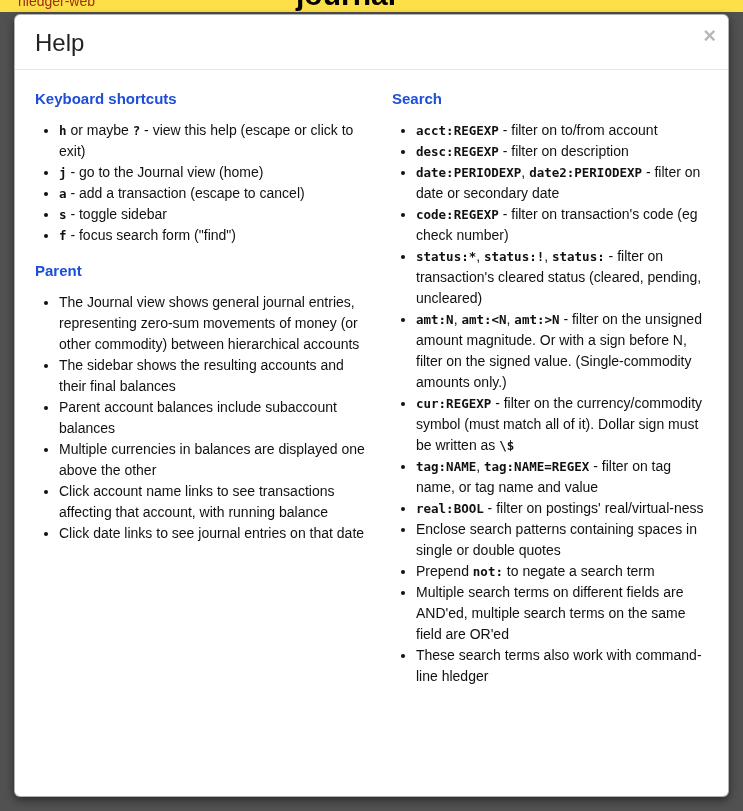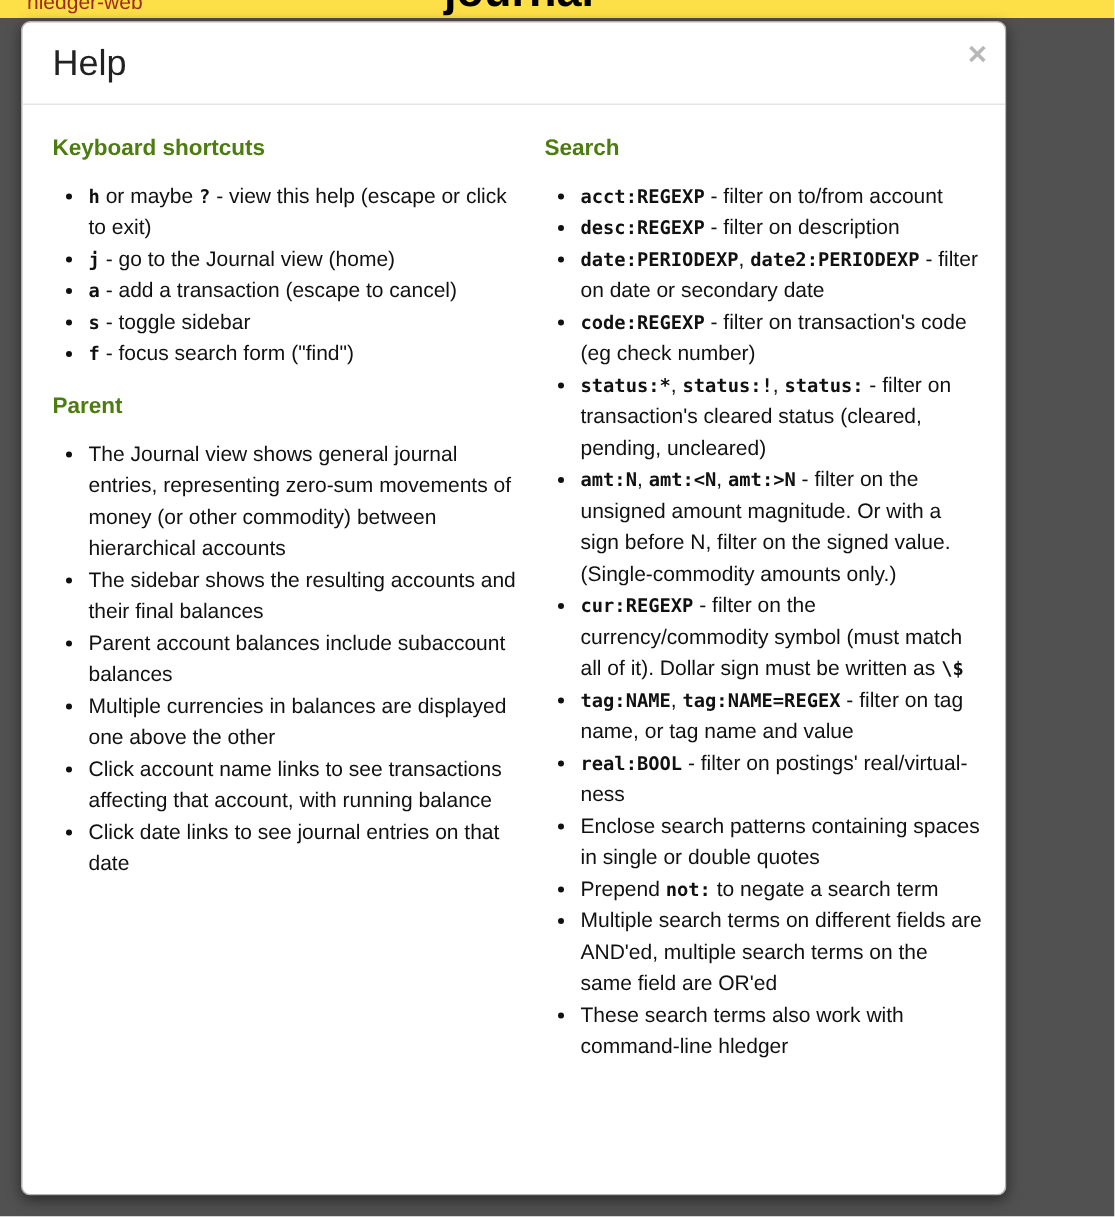--- a/index.html
+++ b/index.html
@@ -22,21 +22,21 @@
   .page-heading {
     position: absolute; left: 296px; top: -22px;
     font-size: 30px; font-weight: bold; color: #000;
   }
   .backdrop {
     position: absolute; left: 0; top: 12px; right: 0; bottom: 0;
     background: #515151; z-index: 2;
   }
   .modal {
     position: absolute; left: 14px; top: 14px;
-    width: 657px; height: 783px;
+    width: 715px; height: 783px;
     background: #fff;
     border: 1px solid rgba(0,0,0,0.3);
     border-radius: 6px;
     box-shadow: 0 3px 9px rgba(0,0,0,0.5);
     z-index: 3;
     overflow: hidden;
   }
   .modal-header {
     position: relative;
     padding: 14px 15px 11px 20px;
@@ -52,21 +52,21 @@
     color: #000; opacity: 0.28; cursor: pointer;
     font-family: "Liberation Sans", sans-serif;
   }
   .modal-body {
     padding: 14px 15px 10px 20px;
     display: flex;
   }
   .col { width: 50%; }
   .col + .col { padding-left: 18px; }
   .section-heading {
-    font-weight: bold; font-size: 15px; color: #4d7c0f;
+    font-weight: bold; font-size: 15px; color: #1d4ed8;
     margin: 10px 0 10px;
   }
   .section-heading:first-child { margin-top: 6px; }
   ul.help-list {
     margin: 13px 0 16px; padding-left: 24px;
   }
   ul.help-list li {
     font-size: 14px; line-height: 1.5; color: #111;
   }
   code {

